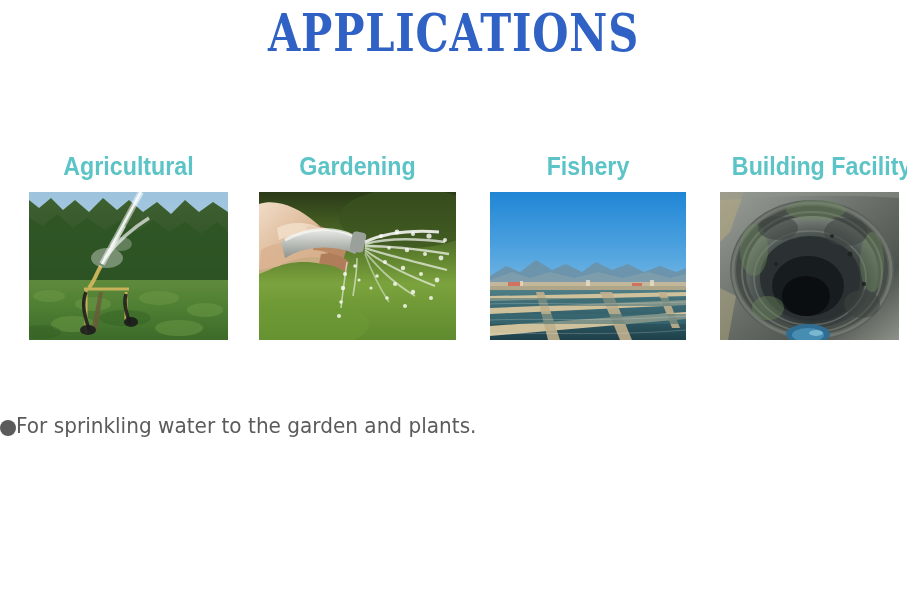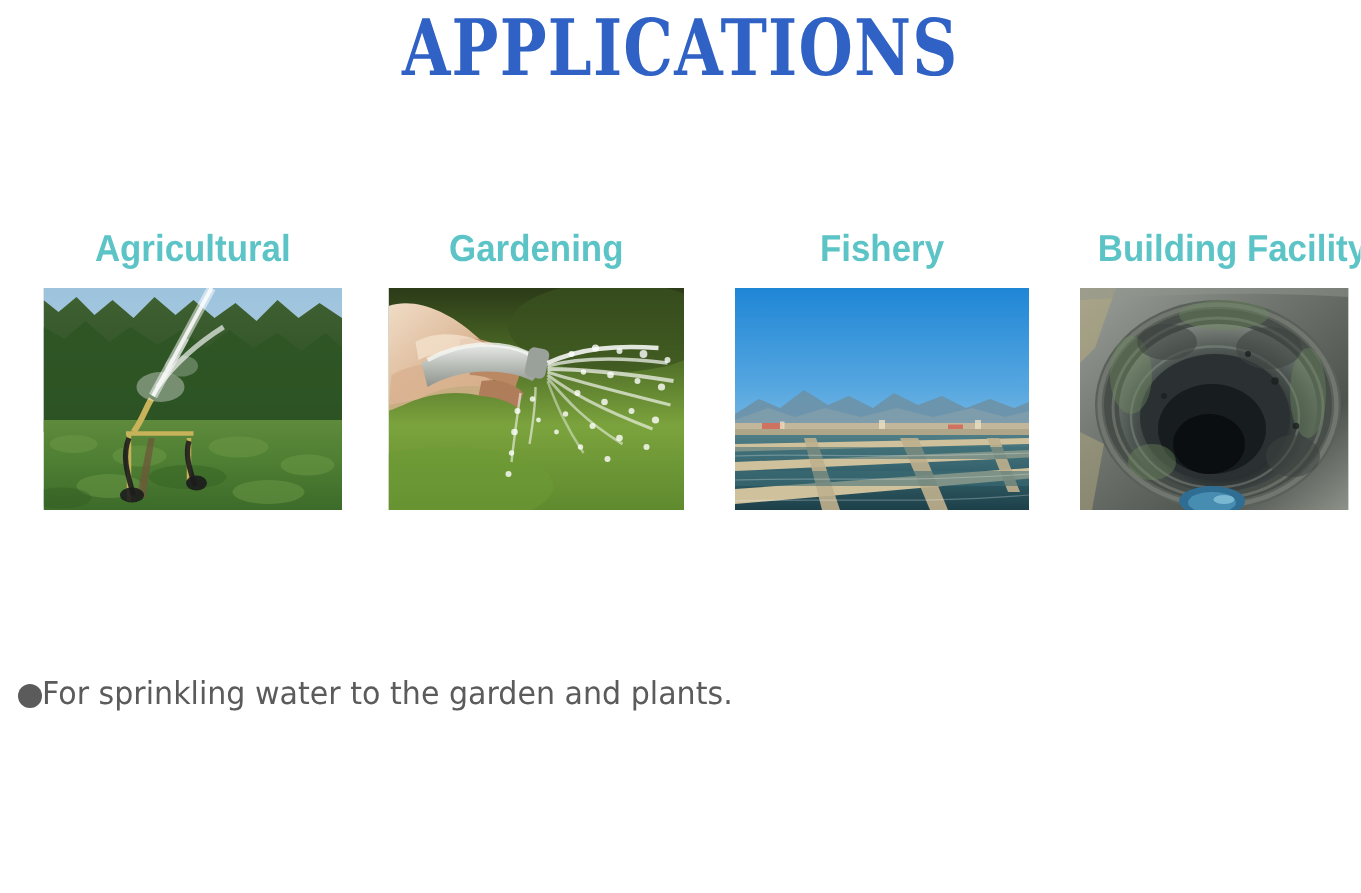--- a/index.html
+++ b/index.html
@@ -67,24 +67,23 @@
   
   .card-1 { left: 17px;  width: 199px; }
   .card-2 { left: 247px; width: 197px; }
   .card-3 { left: 478px; width: 196px; }
   .card-4 { left: 708px; width: 179px; }
   .card-4 .card-label { transform: scaleX(0.93) translateX(6px); }
 
   
   #bullets {
     position: absolute;
-    left: 12px;
+    left: 0;
     top: 412px;
     width: 860px;
-    margin-top: 36px;
   }
   .bullet-row {
     display: flex;
     align-items: baseline;
     height: 44px;
   }
   .bullet-dot {
     width: 16px;
     height: 16px;
     border-radius: 50%;

